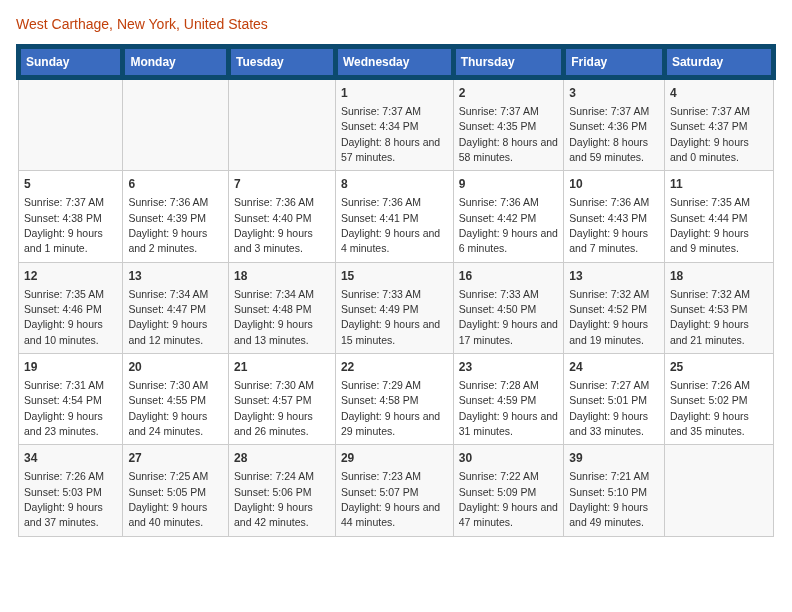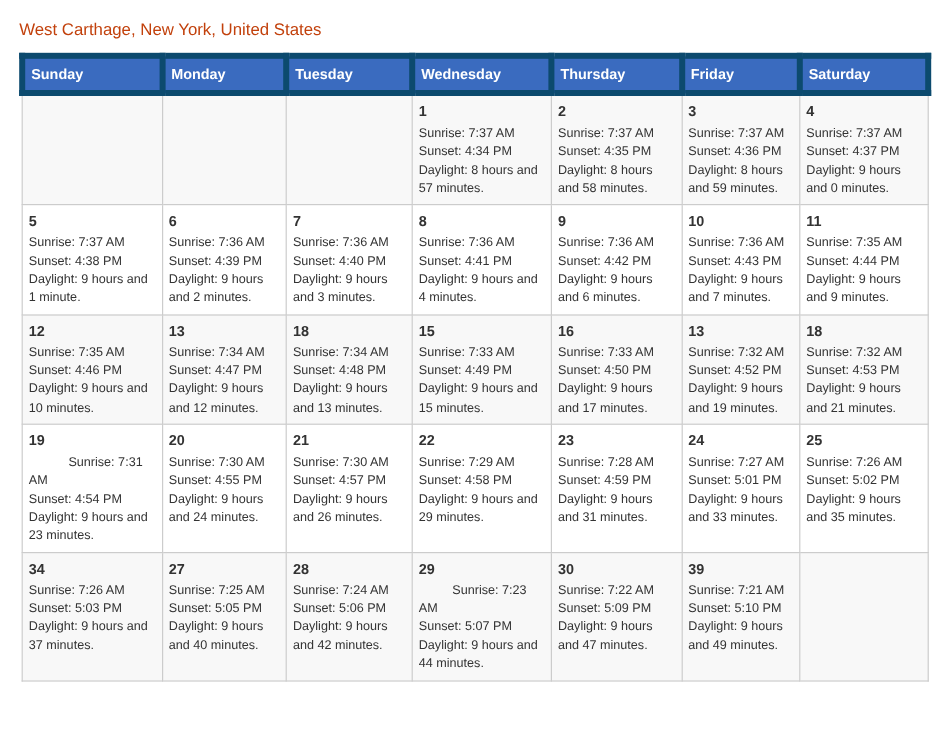--- a/index.html
+++ b/index.html
@@ -170,21 +170,21 @@
 Sunset: 4:50 PM
 Daylight: 9 hours and 17 minutes.</span></td>
         <td><span class="day-num">13</span><span class="day-info" style="white-space: pre-line;">Sunrise: 7:32 AM
 Sunset: 4:52 PM
 Daylight: 9 hours and 19 minutes.</span></td>
         <td><span class="day-num">18</span><span class="day-info" style="white-space: pre-line;">Sunrise: 7:32 AM
 Sunset: 4:53 PM
 Daylight: 9 hours and 21 minutes.</span></td>
       </tr>
       <tr>
-        <td><span class="day-num">19</span><span class="day-info" style="white-space: pre-line; margin-left: 33px;">Sunrise: 7:31 AM
+        <td><span class="day-num">19</span><span class="day-info" style="white-space: pre-line;">Sunrise: 7:31 AM
 Sunset: 4:54 PM
 Daylight: 9 hours and 23 minutes.</span></td>
         <td><span class="day-num">20</span><span class="day-info" style="white-space: pre-line;">Sunrise: 7:30 AM
 Sunset: 4:55 PM
 Daylight: 9 hours and 24 minutes.</span></td>
         <td><span class="day-num">21</span><span class="day-info" style="white-space: pre-line;">Sunrise: 7:30 AM
 Sunset: 4:57 PM
 Daylight: 9 hours and 26 minutes.</span></td>
         <td><span class="day-num">22</span><span class="day-info" style="white-space: pre-line;">Sunrise: 7:29 AM
 Sunset: 4:58 PM
@@ -202,21 +202,21 @@
       <tr>
         <td><span class="day-num">34</span><span class="day-info" style="white-space: pre-line;">Sunrise: 7:26 AM
 Sunset: 5:03 PM
 Daylight: 9 hours and 37 minutes.</span></td>
         <td><span class="day-num">27</span><span class="day-info" style="white-space: pre-line;">Sunrise: 7:25 AM
 Sunset: 5:05 PM
 Daylight: 9 hours and 40 minutes.</span></td>
         <td><span class="day-num">28</span><span class="day-info" style="white-space: pre-line;">Sunrise: 7:24 AM
 Sunset: 5:06 PM
 Daylight: 9 hours and 42 minutes.</span></td>
-        <td><span class="day-num">29</span><span class="day-info" style="white-space: pre-line; margin-left: 28px;">Sunrise: 7:23 AM
+        <td><span class="day-num">29</span><span class="day-info" style="white-space: pre-line;">Sunrise: 7:23 AM
 Sunset: 5:07 PM
 Daylight: 9 hours and 44 minutes.</span></td>
         <td><span class="day-num">30</span><span class="day-info" style="white-space: pre-line; margin-top: 41px;">Sunrise: 7:22 AM
 Sunset: 5:09 PM
 Daylight: 9 hours and 47 minutes.</span></td>
         <td><span class="day-num">39</span><span class="day-info" style="white-space: pre-line;">Sunrise: 7:21 AM
 Sunset: 5:10 PM
 Daylight: 9 hours and 49 minutes.</span></td>
         <td class="empty"></td>
       </tr>

